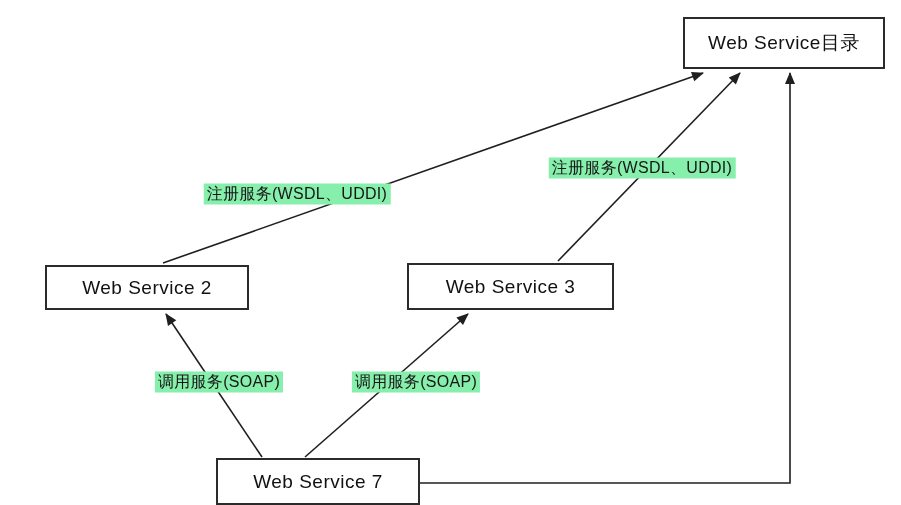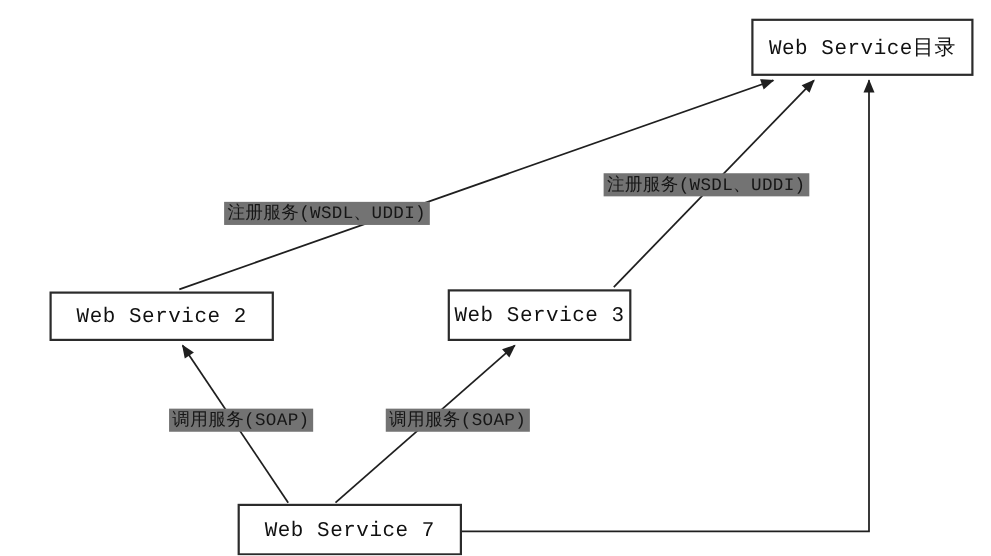--- a/index.html
+++ b/index.html
@@ -6,21 +6,21 @@
     margin: 0;
     padding: 0;
     background: #ffffff;
   }
   .canvas {
     position: relative;
     width: 901px;
     height: 505px;
     background: #ffffff;
     overflow: hidden;
-    font-family: Liberation Mono, monospace;
+    font-family: Liberation Sans, sans-serif;
     color: #1a1a1a;
   }
   .edges {
     position: absolute;
     left: 0;
     top: 0;
     width: 901px;
     height: 505px;
   }
   .node {
@@ -31,27 +31,27 @@
     display: flex;
     align-items: center;
     justify-content: center;
     font-size: 19px;
     letter-spacing: 0.5px;
     color: #111111;
     white-space: nowrap;
   }
   .node-directory { left: 683px; top: 17px;  width: 202px; height: 52px; }
   .node-ws2       { left: 33px;  top: 265px; width: 204px; height: 45px; margin-left: 12px; }
-  .node-ws3       { left: 407px; top: 263px; width: 167px; height: 47px; }
+  .node-ws3       { left: 407px; top: 263px; width: 207px; height: 47px; }
   .node-ws1       { left: 216px; top: 458px; width: 204px; height: 47px; }
 
   .edge-label {
     position: absolute;
     transform: translate(-50%, -50%);
-    background: #737373;
+    background: #86efac;
     padding: 0 3px;
     font-size: 16px;
     letter-spacing: 0.3px;
     color: #161616;
     white-space: nowrap;
   }
   .lbl-register-ws2 { left: 297px; top: 194px; }
   .lbl-register-ws3 { left: 642px; top: 168px; }
   .lbl-call-ws2     { left: 219px; top: 382px; }
   .lbl-call-ws3     { left: 416px; top: 382px; }

